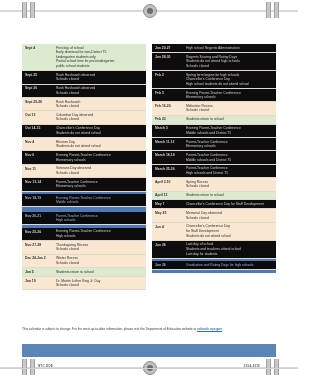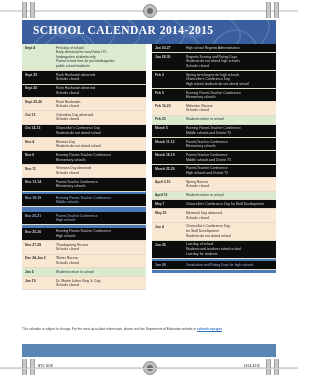--- a/index.html
+++ b/index.html
@@ -74,40 +74,20 @@
 
   <div class="binder">
     <div class="rail"></div>
     <div class="clip l1"></div>
     <div class="clip l2"></div>
     <div class="clip r1"></div>
     <div class="clip r2"></div>
     <div class="hub"></div>
   </div>
 
-  <div class="masthead">
-    <svg class="swirl" viewBox="0 0 254 24" preserveAspectRatio="none">
-      <g fill="none" stroke="#8fb0da" stroke-width="1.6">
-        <path d="M10 26 C 30 2, 52 2, 66 24"></path>
-        <path d="M22 26 C 40 6, 58 6, 72 24"></path>
-        <path d="M80 -2 C 96 10, 96 18, 84 26"></path>
-        <path d="M104 -2 C 120 8, 122 18, 110 26"></path>
-        <path d="M132 26 C 146 6, 166 6, 178 26"></path>
-        <path d="M150 -2 C 164 8, 166 16, 156 26"></path>
-        <path d="M190 26 C 204 4, 224 6, 234 24"></path>
-        <path d="M206 -2 C 220 8, 222 18, 212 26"></path>
-        <path d="M238 26 C 248 12, 250 4, 244 -2"></path>
-      </g>
-      <g fill="#9cbbe0" opacity=".55">
-        <ellipse cx="46" cy="12" rx="13" ry="7"></ellipse>
-        <ellipse cx="170" cy="12" rx="12" ry="7"></ellipse>
-      </g>
-    </svg>
-    <div class="title">SCHOOL CALENDAR 2014-2015</div>
-  </div>
 
   <div class="cols">
     <div class="col left" id="col-left">
         <div class="row green">
           <div class="dt">Sept 4</div>
           <div class="dsc">
             <div>First day of school</div>
             <div>Early dismissal for non-District 75</div>
             <div>kindergarten students only</div>
             <div>Partial school time for pre-kindergarten</div>

